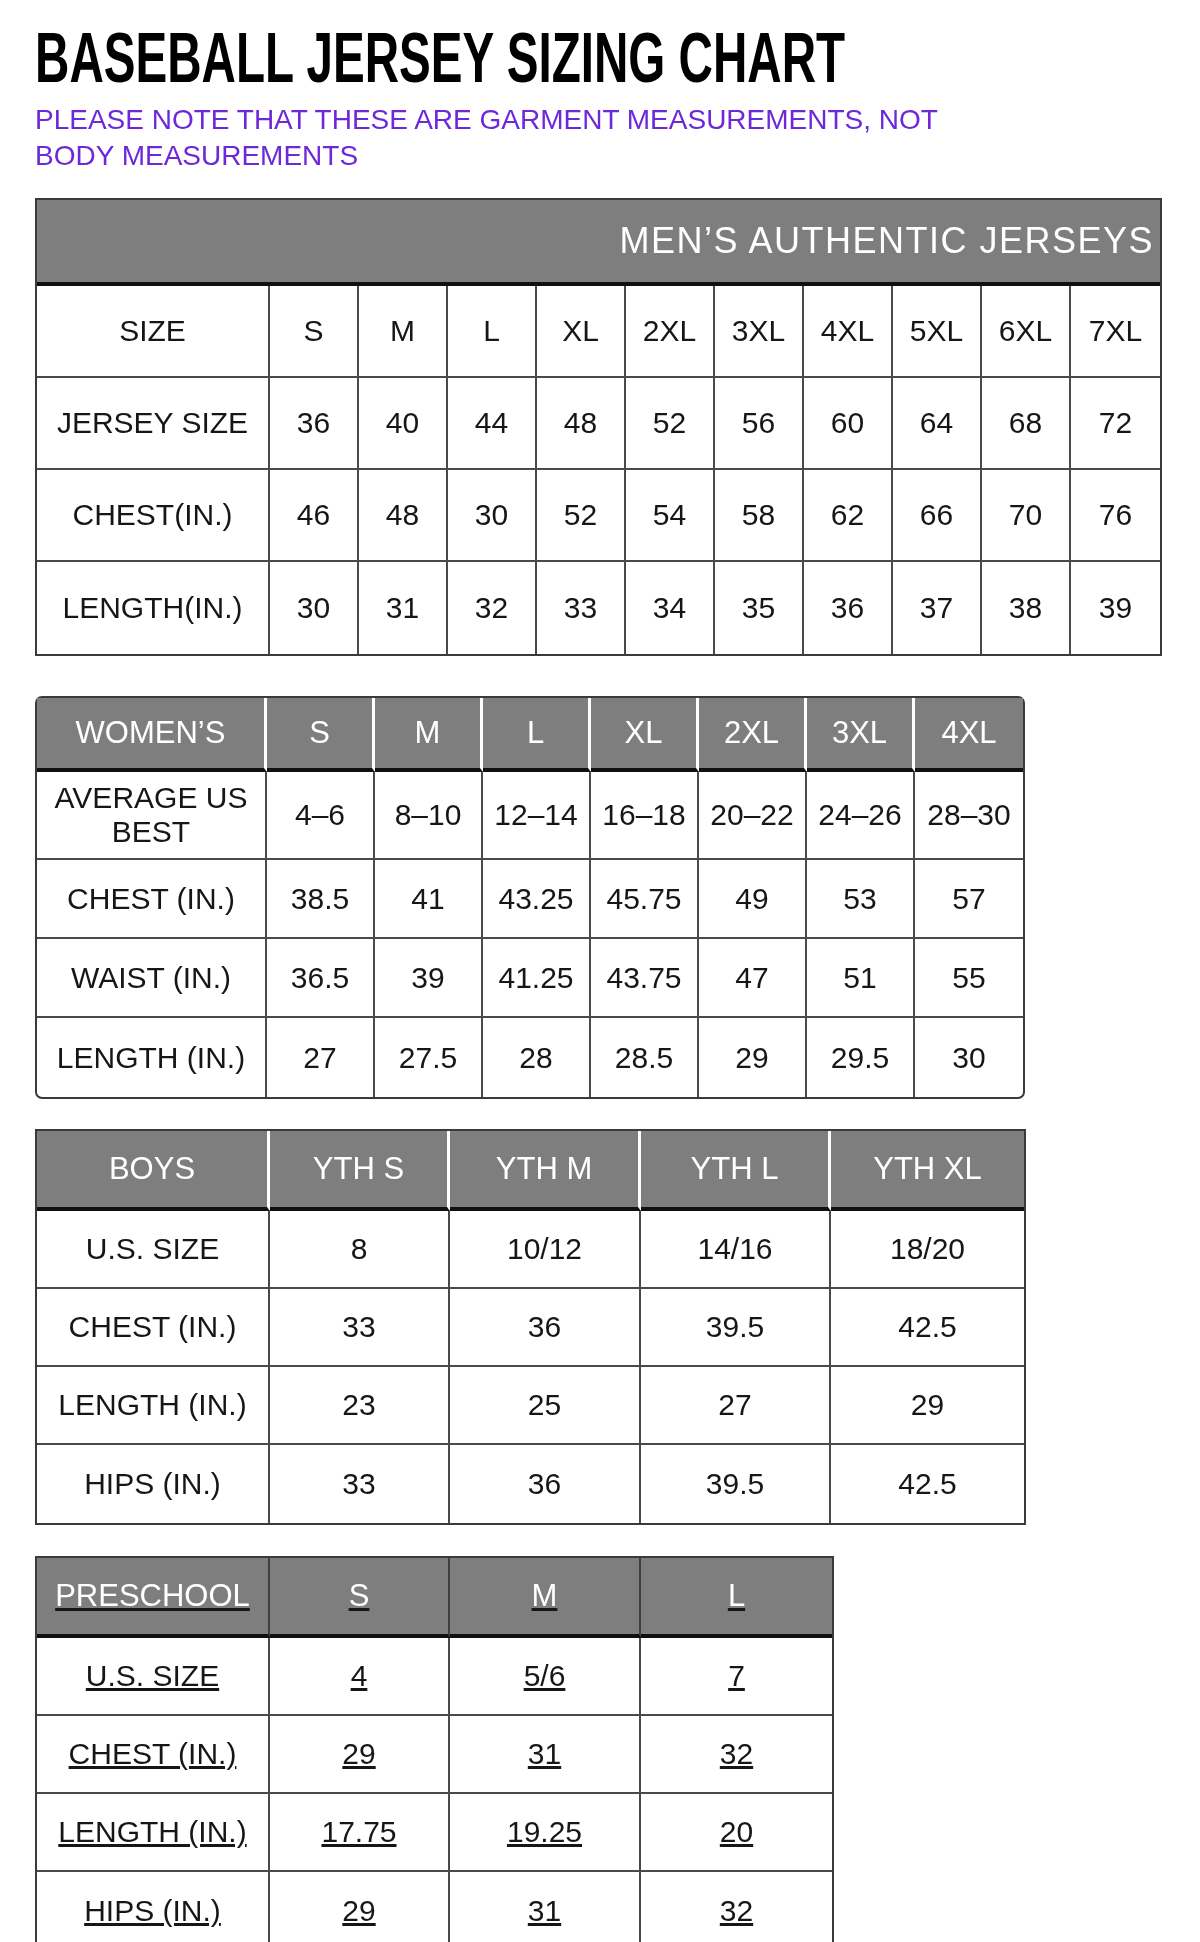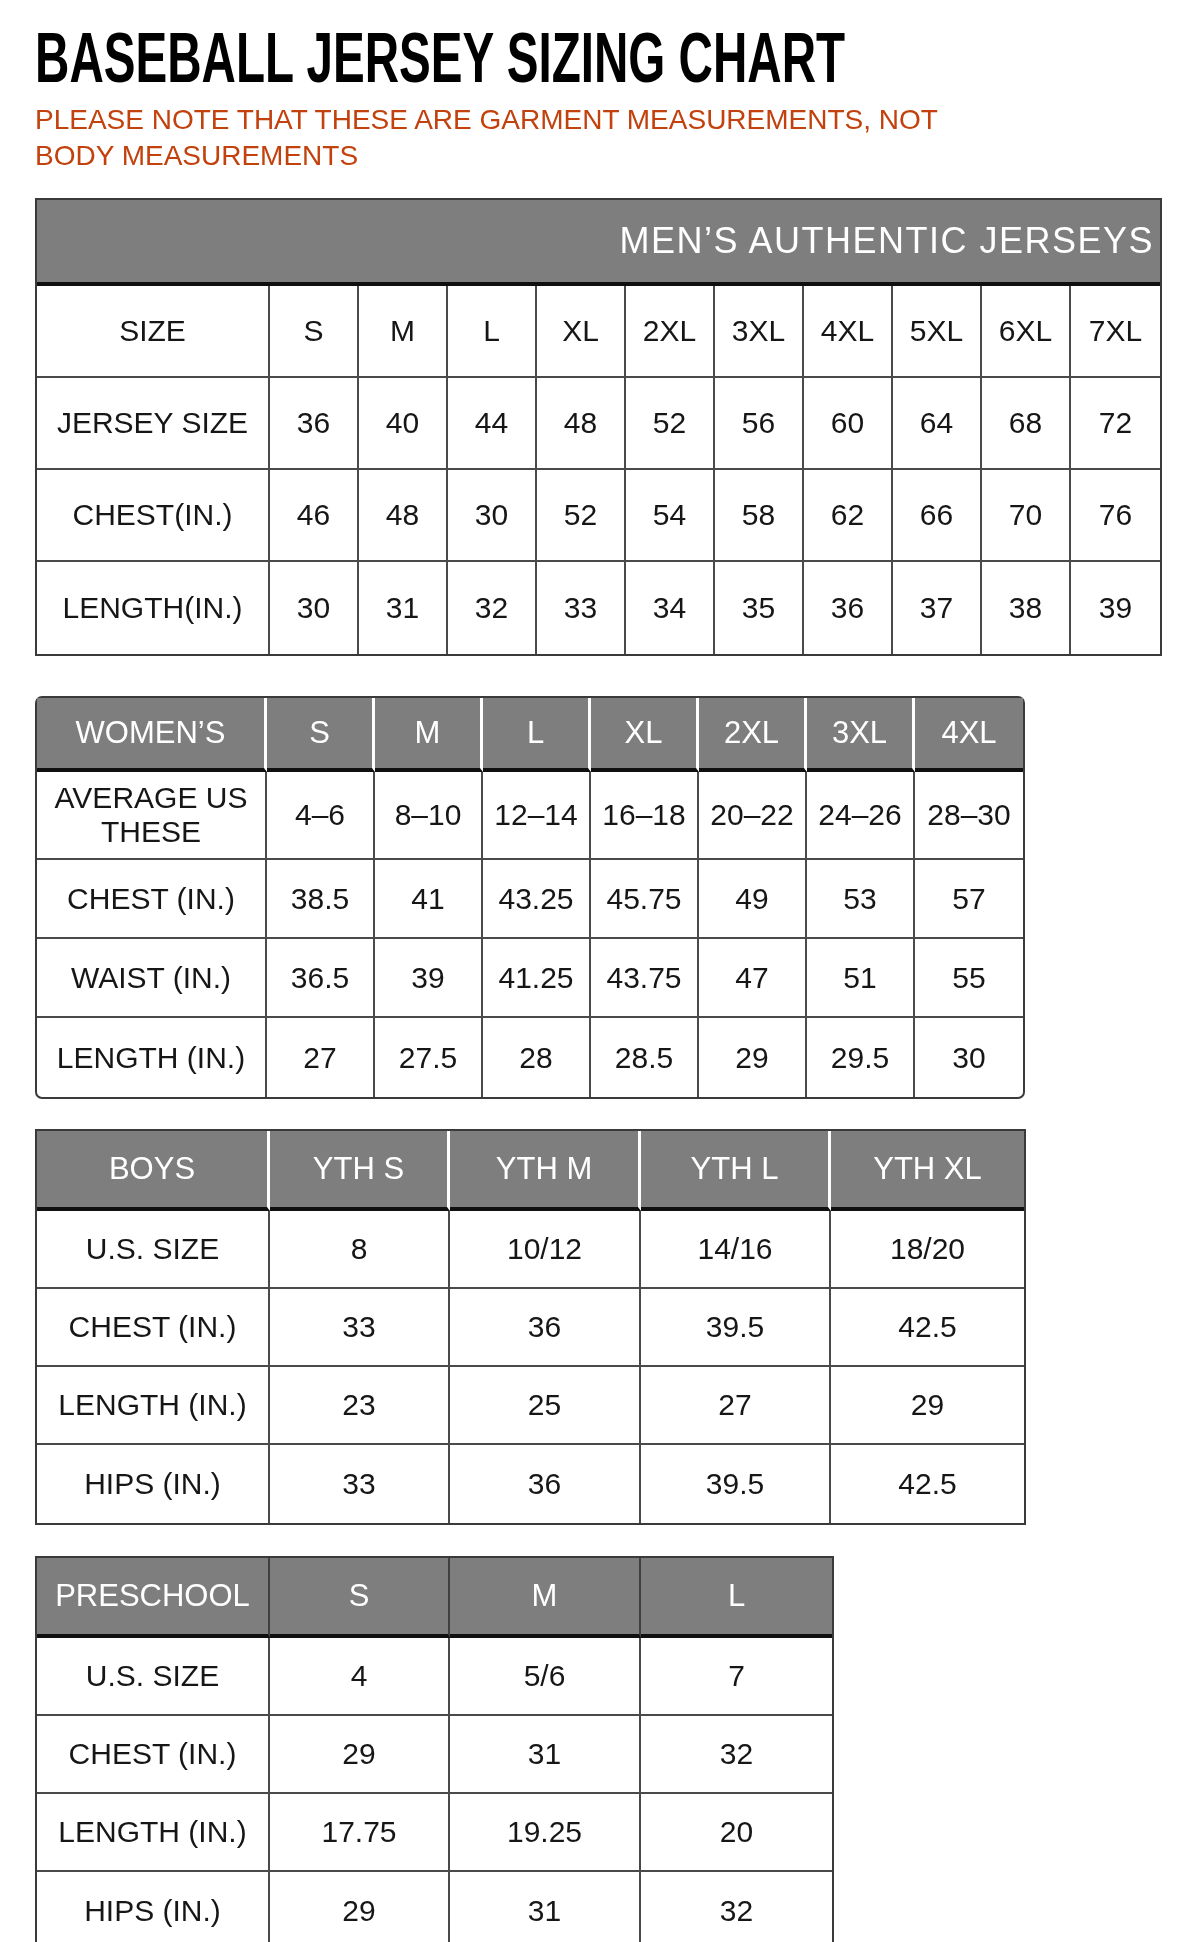--- a/index.html
+++ b/index.html
@@ -4,21 +4,21 @@
 <style>
   html,body{margin:0;padding:0;background:#ffffff;}
   body{width:1200px;height:1942px;overflow:hidden;font-family:"Liberation Sans",sans-serif;color:#161616;}
   .page{padding:26px 0 0 35px;}
 
   .page-title{
     font-size:70px;font-weight:700;color:#000;
     transform:scaleX(0.68);transform-origin:0 50%;
     white-space:nowrap;line-height:64px;height:64px;margin-bottom:12px;
   }
-  .note{color:#c2410c;font-size:28px;line-height:36px;max-width:945px;margin-bottom:24px;}
+  .note{color:#6d28d9;font-size:28px;line-height:36px;max-width:945px;margin-bottom:24px;}
 
   table.tbl{border-collapse:separate;border-spacing:0;table-layout:fixed;border:2px solid #3a3a3a;}
   .tbl td,.tbl th{
     border-right:2px solid #4a4a4a;border-bottom:2px solid #4a4a4a;
     text-align:center;vertical-align:middle;padding:0 6px;
     font-size:30px;font-weight:400;color:#161616;overflow:hidden;
   }
   .tbl td:last-child,.tbl th:last-child{border-right:none;}
   .tbl tr:last-child td{border-bottom:none;text-align:center;}
 
@@ -43,21 +43,21 @@
   .womens tr{height:79px;} .womens tr.ghead{height:74px;} .womens tr.avg{height:88px;}
 
   .boys{width:991px;margin-bottom:31px;}
   .boys col.lc{width:233px;} .boys col.c1{width:180px;} .boys col.c2{width:191px;}
   .boys col.c3{width:190px;} .boys col.c4{width:193px;}
   .boys tr{height:78px;} .boys tr.ghead{height:80px;}
 
   .preschool{width:799px;margin-bottom:24px;}
   .preschool col.lc{width:233px;} .preschool col.c1{width:180px;}
   .preschool col.c2{width:191px;} .preschool col.c3{width:191px;}
-  .preschool tr{height:78px;} .preschool tr.ghead{height:80px;}
+  .preschool tr{height:78px;text-decoration:underline;} .preschool tr.ghead{height:80px;}
 
   .footer-note{color:#e8131d;font-size:28px;white-space:nowrap;}
 </style>
 </head>
 <body>
 
 <div class="page">
 
   <div class="page-title">BASEBALL JERSEY SIZING CHART</div>
   <div class="note">PLEASE NOTE THAT THESE ARE GARMENT MEASUREMENTS, NOT BODY MEASUREMENTS</div>
@@ -151,21 +151,21 @@
       <th>WOMEN’S</th>
       <th>S</th>
       <th>M</th>
       <th>L</th>
       <th>XL</th>
       <th>2XL</th>
       <th>3XL</th>
       <th>4XL</th>
     </tr>
     <tr class="avg">
-      <td>AVERAGE US THESE</td>
+      <td>AVERAGE US BEST</td>
       <td>4–6</td>
       <td>8–10</td>
       <td>12–14</td>
       <td>16–18</td>
       <td>20–22</td>
       <td>24–26</td>
       <td>28–30</td>
     </tr>
     <tr>
       <td>CHEST (IN.)</td>

